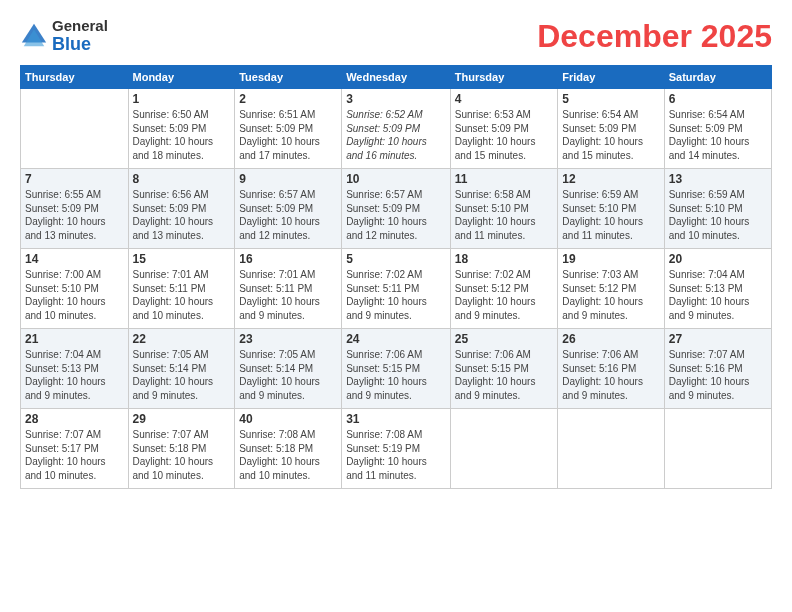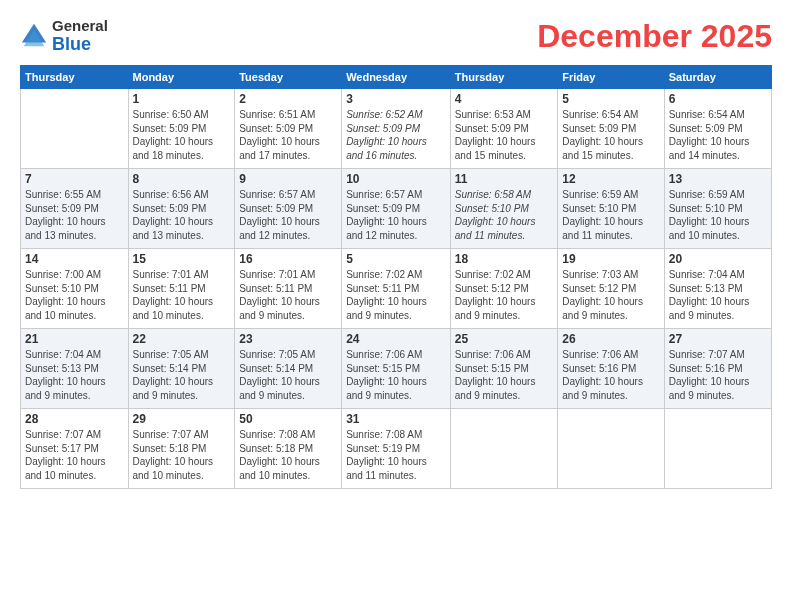--- a/index.html
+++ b/index.html
@@ -202,21 +202,21 @@
           </td>
           <td>
             <span class="day-num">10</span>
             <div class="day-info" style="white-space: pre-line;">Sunrise: 6:57 AM
 Sunset: 5:09 PM
 Daylight: 10 hours
 and 12 minutes.</div>
           </td>
           <td>
             <span class="day-num">11</span>
-            <div class="day-info" style="white-space: pre-line; font-style: italic;">Sunrise: 6:58 AM
+            <div class="day-info" style="white-space: pre-line;">Sunrise: 6:58 AM
 Sunset: 5:10 PM
 Daylight: 10 hours
 and 11 minutes.</div>
           </td>
           <td>
             <span class="day-num">12</span>
             <div class="day-info" style="white-space: pre-line;">Sunrise: 6:59 AM
 Sunset: 5:10 PM
 Daylight: 10 hours
 and 11 minutes.</div>
@@ -340,21 +340,21 @@
 and 10 minutes.</div>
           </td>
           <td>
             <span class="day-num">29</span>
             <div class="day-info" style="white-space: pre-line;">Sunrise: 7:07 AM
 Sunset: 5:18 PM
 Daylight: 10 hours
 and 10 minutes.</div>
           </td>
           <td>
-            <span class="day-num">50</span>
+            <span class="day-num">40</span>
             <div class="day-info" style="white-space: pre-line;">Sunrise: 7:08 AM
 Sunset: 5:18 PM
 Daylight: 10 hours
 and 10 minutes.</div>
           </td>
           <td>
             <span class="day-num">31</span>
             <div class="day-info" style="white-space: pre-line;">Sunrise: 7:08 AM
 Sunset: 5:19 PM
 Daylight: 10 hours

